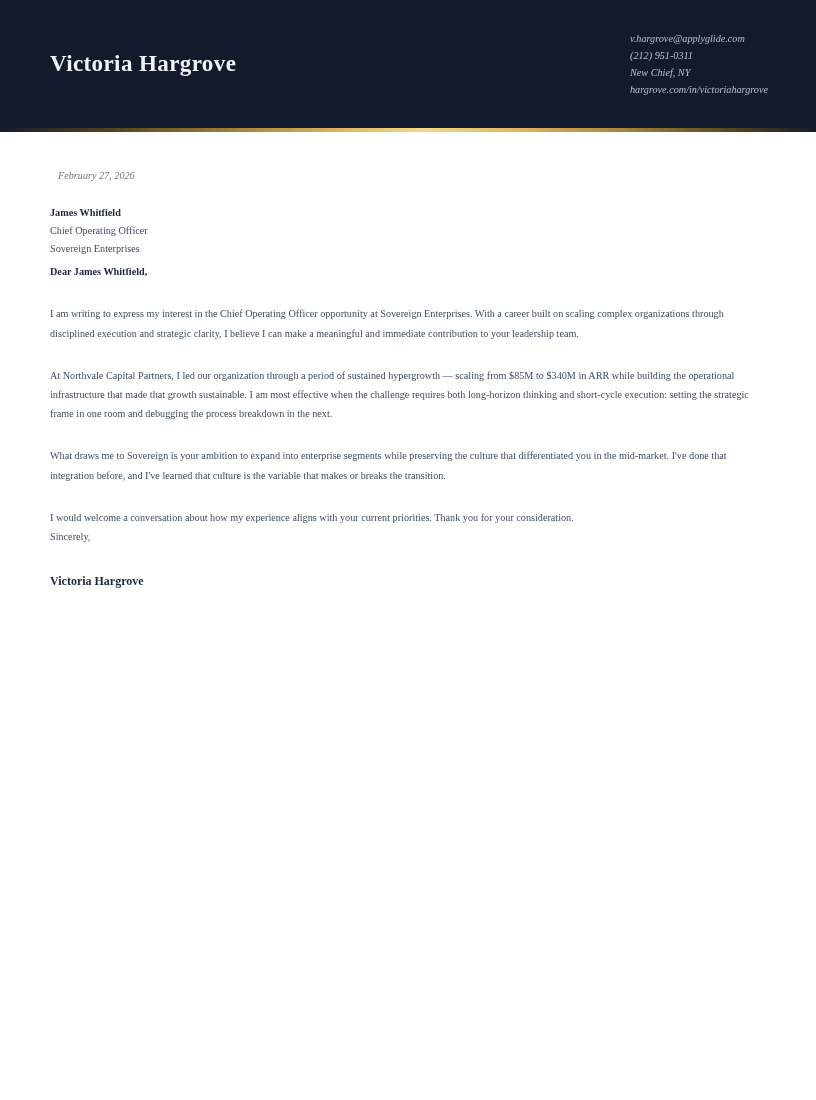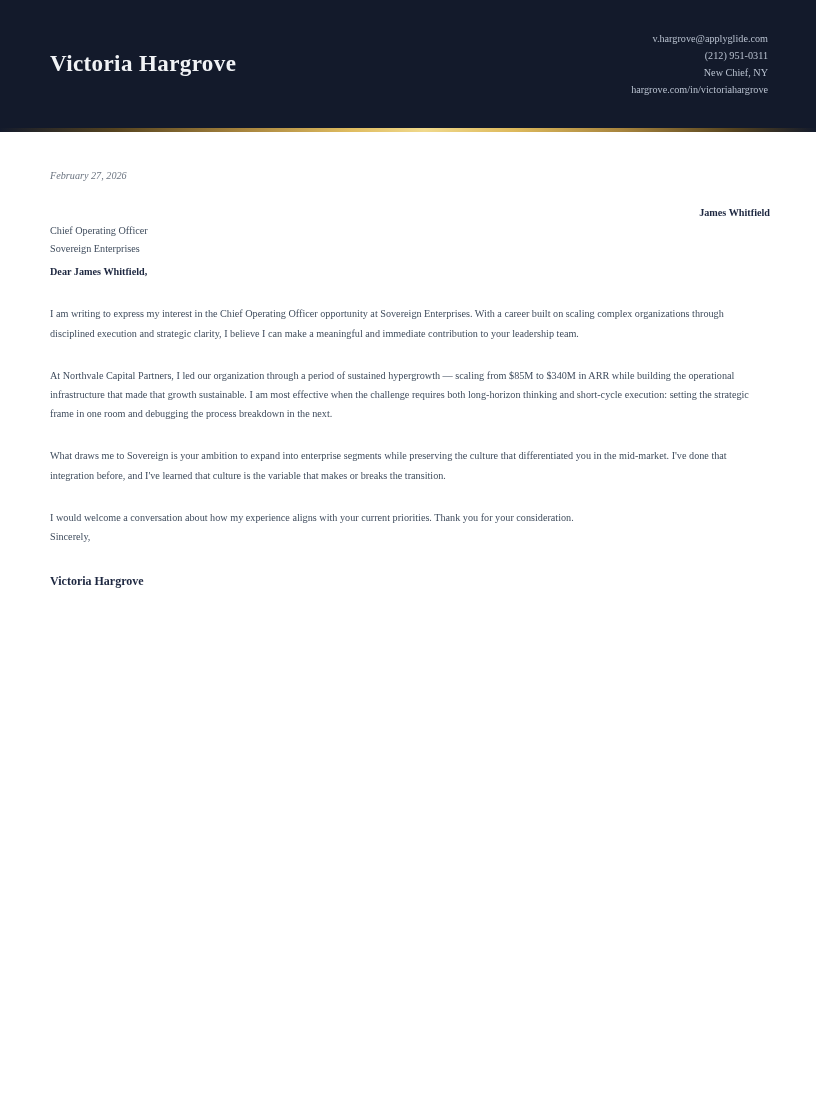--- a/index.html
+++ b/index.html
@@ -19,43 +19,44 @@
     justify-content: space-between;
     padding: 0 48px 0 50px;
   }
   .header-name {
     font-size: 23px;
     font-weight: bold;
     color: #f1f3f6;
     letter-spacing: 0.4px;
   }
   .contact-block {
-    text-align: right;
     font-size: 10.2px;
     line-height: 17px;
     color: #b9c2d0;
+    font-style: italic;
   }
   .gold-divider {
     height: 4px;
     background: linear-gradient(90deg,
       #141b2c 0%, #55431f 14%, #a8853e 30%, #dfbc60 43%,
       #f0d98c 52%, #ddb95c 63%, #a8853e 76%, #55431f 90%, #141b2c 100%);
   }
   .letter-body {
     padding: 34px 46px 0 50px;
     font-size: 10.2px;
     line-height: 19.2px;
     color: #3f4c5d;
   }
   .date-line {
     font-style: italic;
     color: #6b7480;
+    margin-left: 8px;
   }
   .recipient-block { margin-top: 19px; line-height: 18px; }
-  .recipient-name { font-weight: bold; color: #1d2740; text-align: right; }
+  .recipient-name { font-weight: bold; color: #1d2740; }
   .greeting { margin-top: 4px; font-weight: bold; color: #1d2740; }
   .para { margin-top: 23px; }
   .closing { }
   .signature {
     margin-top: 28px;
     font-size: 12px;
     font-weight: bold;
     color: #1d2740;
     line-height: 15px;
   }

